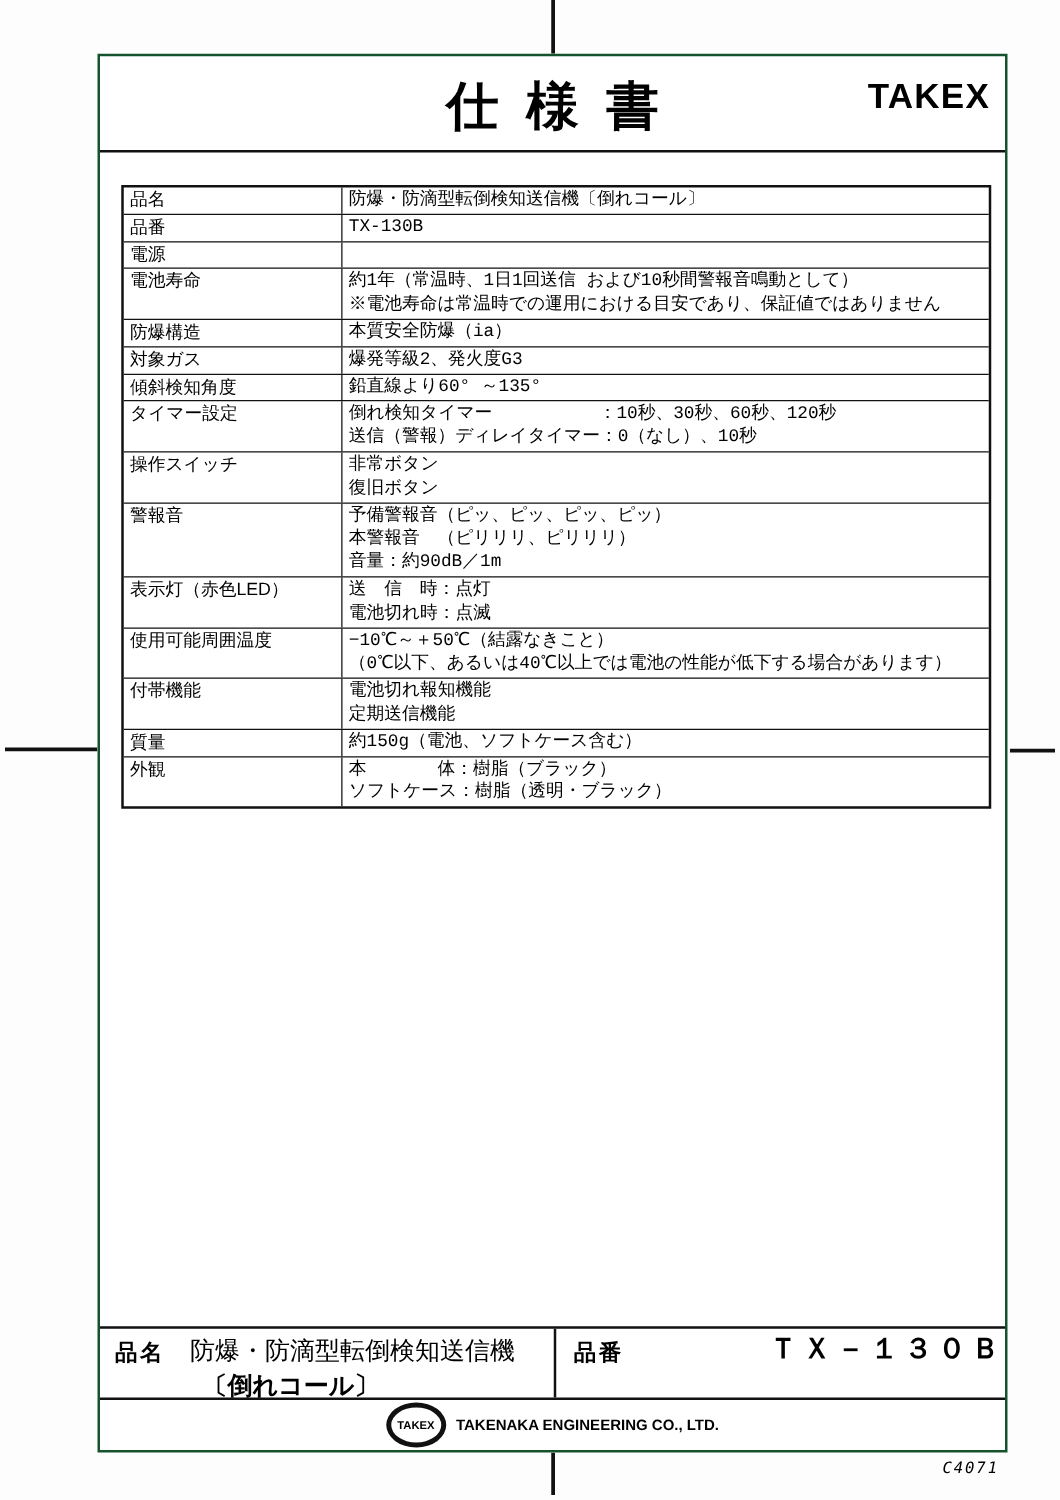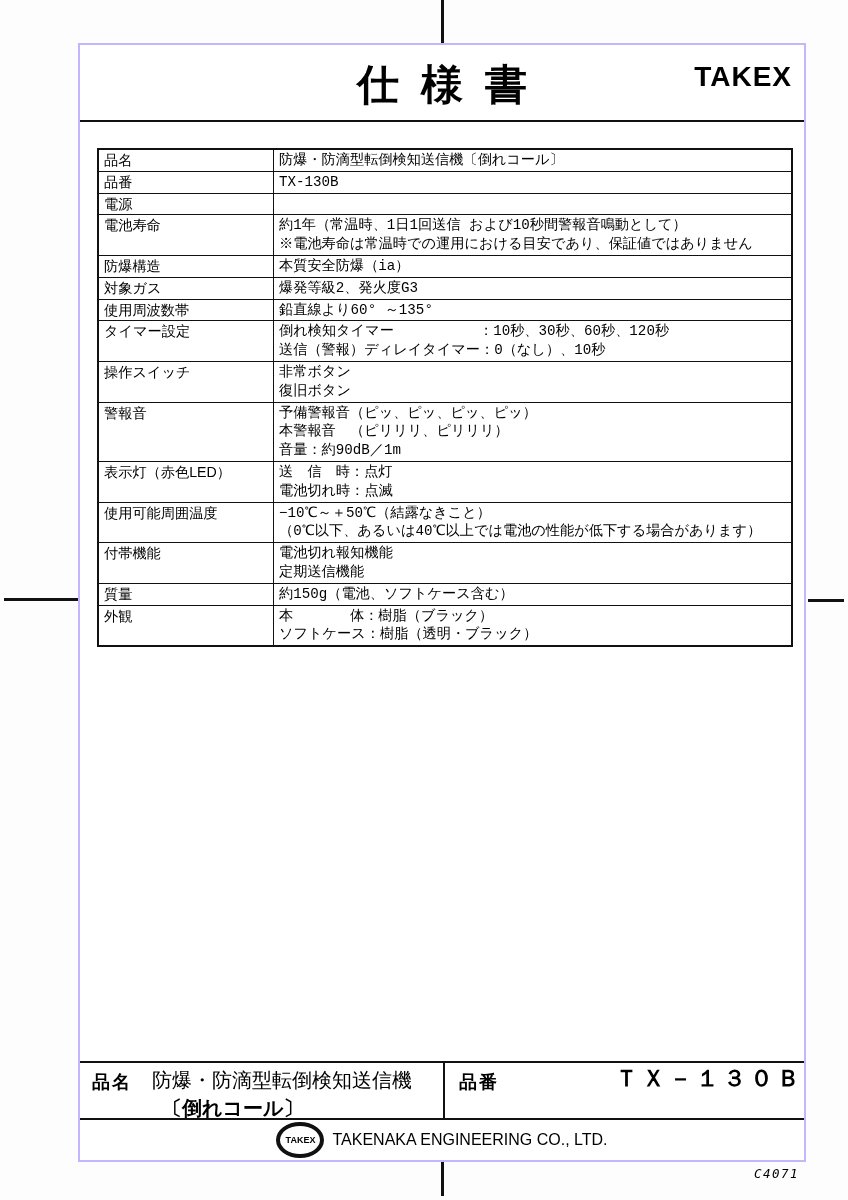--- a/index.html
+++ b/index.html
@@ -14,21 +14,21 @@
   
   .crop{position:absolute;background:#111;}
   .crop-top{left:441px;top:0;width:3px;height:43px;}
   .crop-bottom{left:441px;top:1162px;width:3px;height:34px;}
   .crop-left{left:4px;top:598px;width:74px;height:3px;}
   .crop-right{left:808px;top:599px;width:36px;height:3px;}
 
   
   .frame{
     position:absolute;left:78px;top:43px;width:728px;height:1119px;
-    border:2px solid #c4b5fd;box-sizing:border-box;background:#fff;
+    border:2px solid #14532d;box-sizing:border-box;background:#fff;
   }
 
   
   .header{
     position:relative;height:75px;border-bottom:2px solid #111;
   }
   .doc-title{
     position:absolute;left:0;right:0;top:12px;
     text-align:center;
     font-size:42px;font-weight:600;
@@ -72,21 +72,21 @@
   .bb-number-cell{flex:1;position:relative;}
   .bb-number-label{position:absolute;left:14px;top:7px;font-size:18px;font-weight:bold;letter-spacing:2px;}
   .bb-number-value{text-align:right;font-size:23px;font-weight:bold;letter-spacing:4px;white-space:nowrap;}
   .bb-footer{height:40px;display:flex;align-items:center;justify-content:center;gap:8px;}
   .takex-oval{
     width:40px;height:28px;border:4px solid #111;border-radius:50%;
     display:flex;align-items:center;justify-content:center;flex:0 0 auto;
     background:#fff;
   }
   .takex-oval-text{font-size:9px;font-weight:bold;letter-spacing:0;}
-  .company-name{font-size:16px;font-weight:normal;letter-spacing:0;white-space:nowrap;}
+  .company-name{font-size:12px;font-weight:bold;letter-spacing:0;white-space:nowrap;}
 
   
   .corner-note{
     position:absolute;left:754px;top:1166px;
     font-size:12.5px;letter-spacing:1.5px;
     font-family:"DejaVu Sans Mono","Liberation Mono",monospace;
     font-style:italic;
   }
 </style>
 </head>
@@ -134,21 +134,21 @@
           <div class="spec-line">本質安全防爆（ia）</div>
         </div>
       </div>
       <div class="spec-row">
         <div class="spec-label">対象ガス</div>
         <div class="spec-value">
           <div class="spec-line">爆発等級2、発火度G3</div>
         </div>
       </div>
       <div class="spec-row">
-        <div class="spec-label">使用周波数帯</div>
+        <div class="spec-label">傾斜検知角度</div>
         <div class="spec-value">
           <div class="spec-line">鉛直線より60° ～135°</div>
         </div>
       </div>
       <div class="spec-row">
         <div class="spec-label">タイマー設定</div>
         <div class="spec-value">
           <div class="spec-line">倒れ検知タイマー　　　　　　：10秒、30秒、60秒、120秒</div>
           <div class="spec-line">送信（警報）ディレイタイマー：0（なし）、10秒</div>
         </div>

